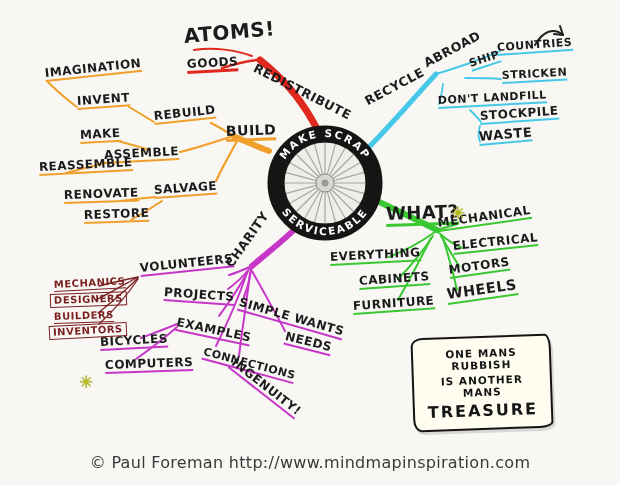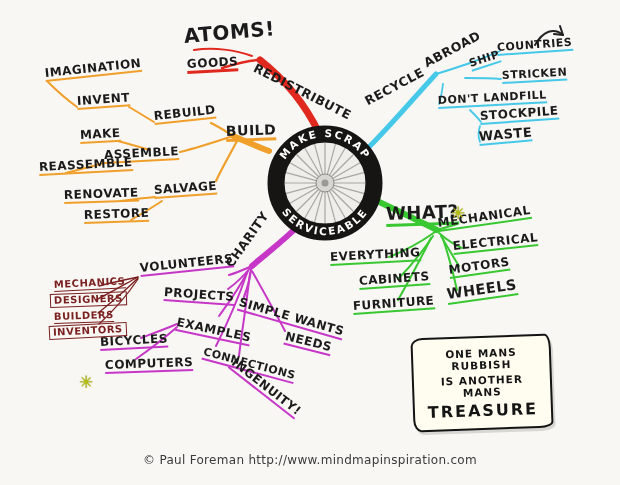--- a/index.html
+++ b/index.html
@@ -22,21 +22,21 @@
   .u-maroon { border-bottom:1.5px solid #7a1f1f; padding-bottom:1px; }
   .boxed    { border:1.5px solid #7a1f1f; padding:1px 3px; }
   .ast { position:absolute; font-size:17px; color:#b9c400; text-shadow:0 0 1px #77731a; }
   .note { position:absolute; left:412px; top:336px; width:140px; padding:9px 6px 8px;
           background:#fffdf0; border:2px solid #141414; transform:rotate(-2deg);
           border-radius:12px 6px 14px 8px / 8px 14px 6px 12px; text-align:center;
           box-shadow:2px 3px 0 rgba(120,120,110,0.25); }
   .note .l1, .note .l2 { font-size:10.5px; font-weight:800; letter-spacing:1px; color:#141414; margin-bottom:3px; }
   .note .l3 { font-size:16px; font-weight:800; letter-spacing:2px; color:#141414; margin-top:3px; }
   .foot { position:absolute; left:0; right:0; top:453px; text-align:center;
-          font-size:12px; color:#3a3a3a; letter-spacing:0.3px; }
+          font-size:16px; color:#3a3a3a; letter-spacing:0.3px; }
 </style>
 </head>
 <body>
 
 <div id="canvas">
 
   <svg class="lines" width="620" height="485" viewBox="0 0 620 485">
 
     <g fill="none" stroke="#e0281e" stroke-linecap="round">
       <path d="M319,133 C306,106 288,82 260,60" stroke-width="7"></path>

